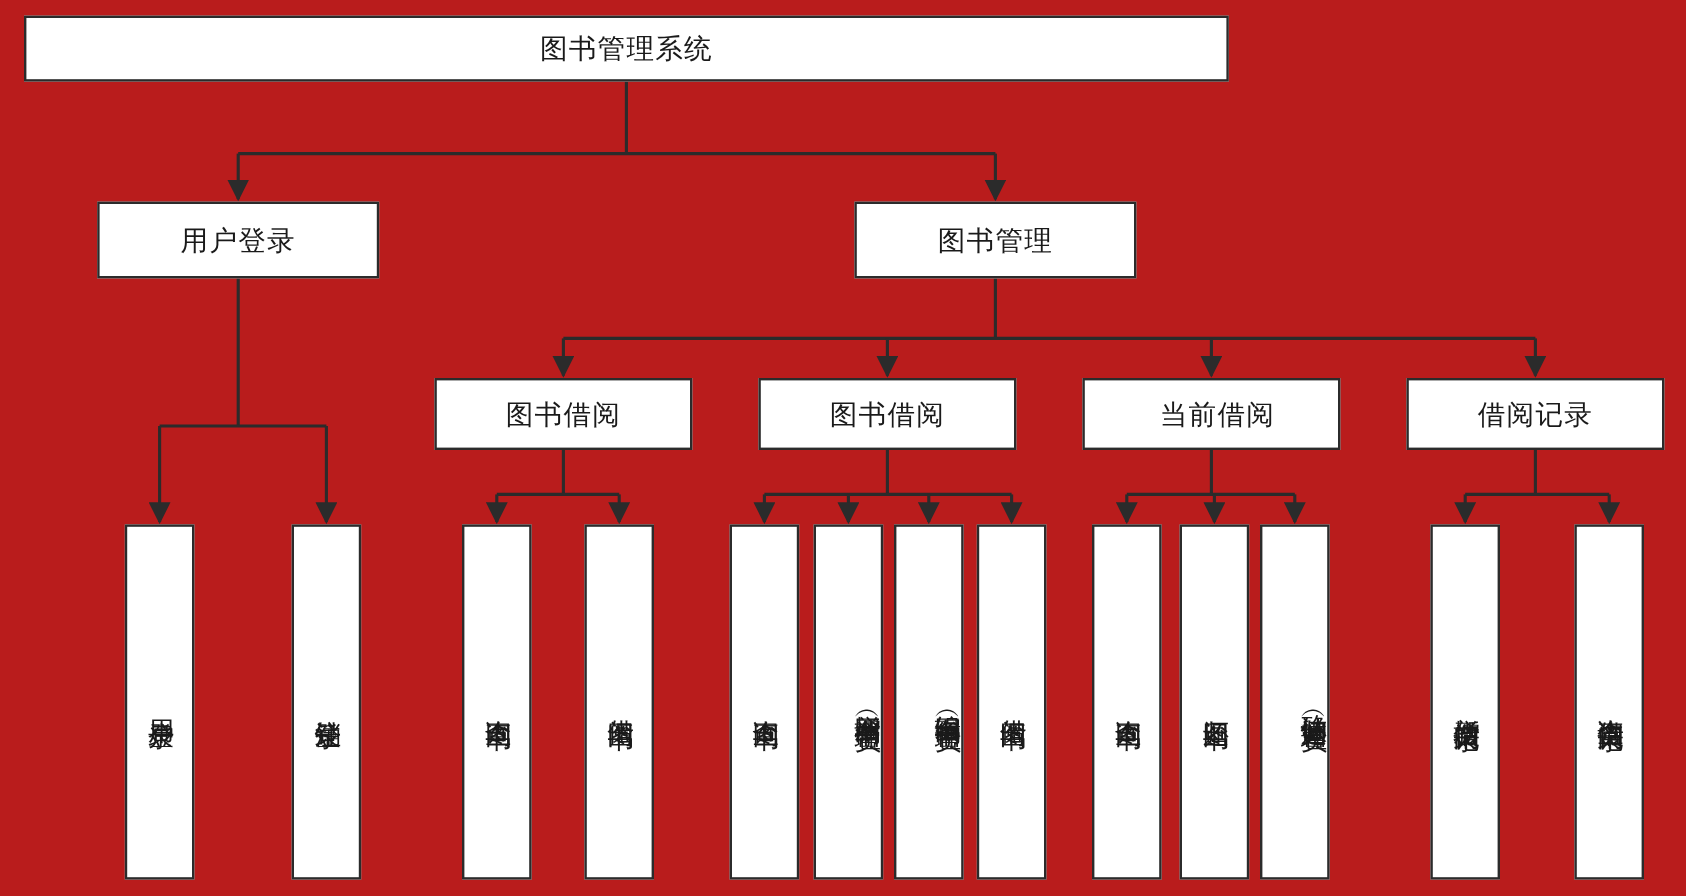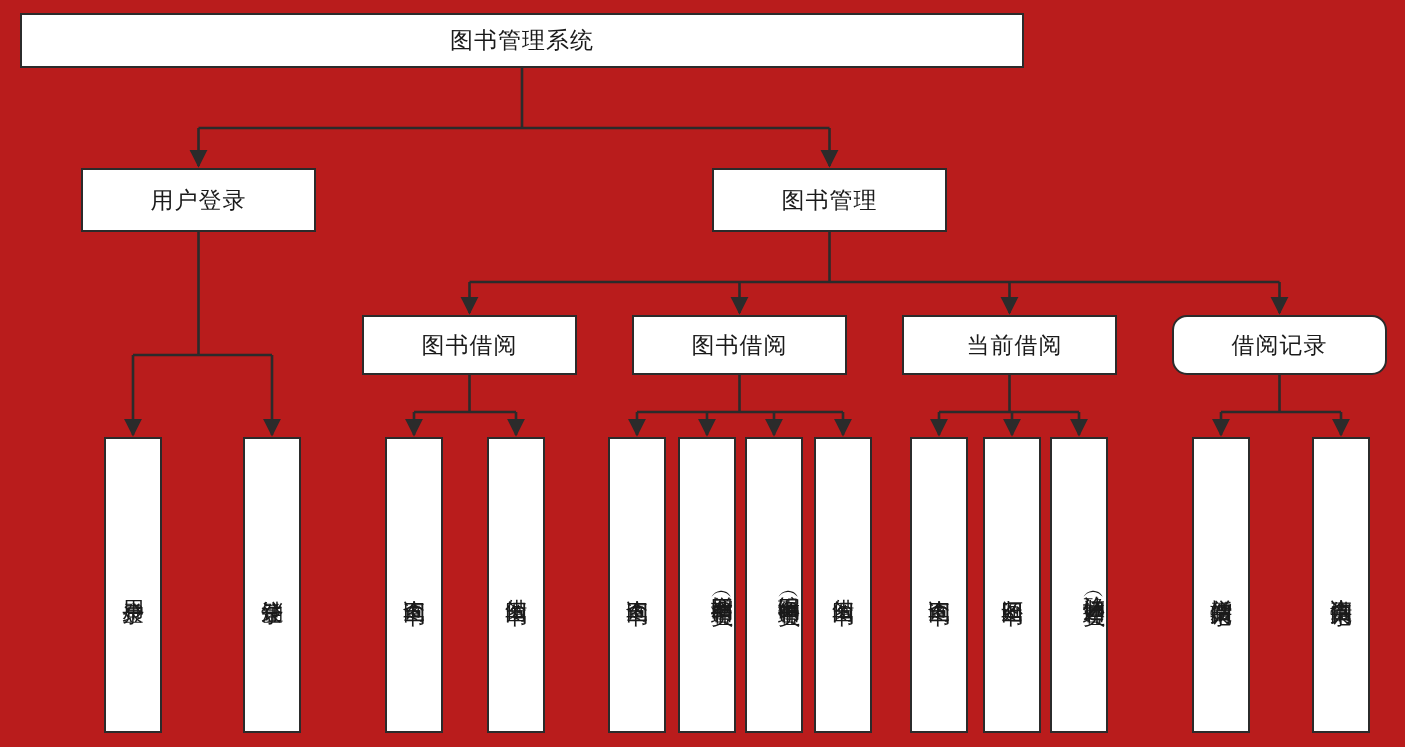--- a/index.html
+++ b/index.html
@@ -121,21 +121,21 @@
       </div>
       <div class="node horiz" style="left: 362px; top: 315px; width: 215px; height: 60px; border-color: rgb(43, 43, 43); background: rgb(255, 255, 255); color: rgb(26, 26, 26);">
         <span>图书借阅</span>
       </div>
       <div class="node horiz" style="left: 632px; top: 315px; width: 215px; height: 60px; border-color: rgb(43, 43, 43); background: rgb(255, 255, 255); color: rgb(26, 26, 26);">
         <span>图书借阅</span>
       </div>
       <div class="node horiz" style="left: 902px; top: 315px; width: 215px; height: 60px; border-color: rgb(43, 43, 43); background: rgb(255, 255, 255); color: rgb(26, 26, 26); padding-left: 10px;">
         <span>当前借阅</span>
       </div>
-      <div class="node horiz" style="left: 1172px; top: 315px; width: 215px; height: 60px; border-color: rgb(43, 43, 43); background: rgb(255, 255, 255); color: rgb(26, 26, 26); border-radius: 15px;">
+      <div class="node horiz" style="left: 1172px; top: 315px; width: 215px; height: 60px; border-color: rgb(43, 43, 43); background: rgb(255, 255, 255); color: rgb(26, 26, 26);">
         <span>借阅记录</span>
       </div>
       <div class="node vert" style="left: 104px; top: 437px; width: 58px; height: 296px; border-color: rgb(43, 43, 43); background: rgb(255, 255, 255); color: rgb(26, 26, 26);">
         <span>用户登录</span>
       </div>
       <div class="node vert" style="left: 243px; top: 437px; width: 58px; height: 296px; border-color: rgb(43, 43, 43); background: rgb(255, 255, 255); color: rgb(26, 26, 26);">
         <span>注销登录</span>
       </div>
       <div class="node vert" style="left: 385px; top: 437px; width: 58px; height: 296px; border-color: rgb(43, 43, 43); background: rgb(255, 255, 255); color: rgb(26, 26, 26);">
         <span>查询图书</span>

